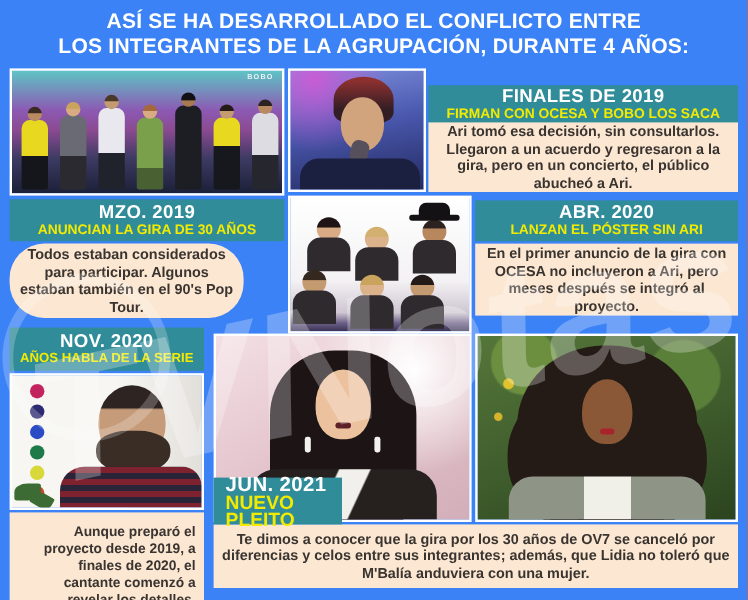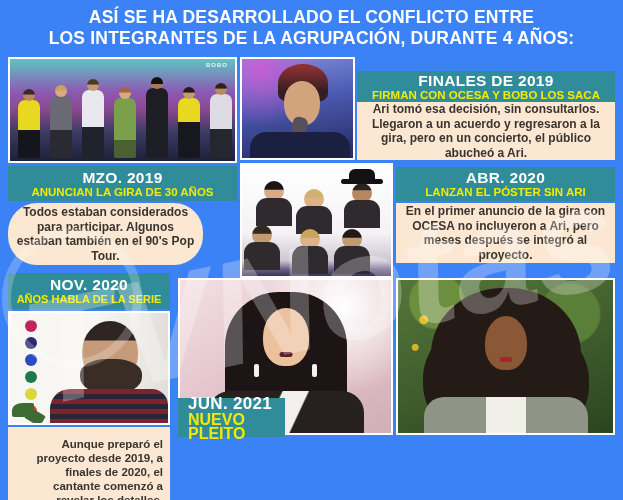--- a/index.html
+++ b/index.html
@@ -206,17 +206,18 @@
     <div class="mb-hair"></div>
     <div class="mb-face"></div>
     <div class="mb-lips"></div>
     <div class="mb-body"></div>
   </div>
 
   <div class="hdr" style="left:178px;top:398px;width:107px;height:39px;z-index:5;align-items:flex-start;padding-left:10px;text-align:left;">
     <div class="date" style="font-size:17px;line-height:18px;">JUN. 2021</div>
     <div class="headline" style="font-size:16px;line-height:14px;">NUEVO PLEITO</div>
   </div>
+  <div class="bodybox" style="left:178px;top:437px;width:437px;height:53px;">Te dimos a conocer que la gira por los 30 años de OV7 se canceló por diferencias y celos entre sus integrantes; además, que Lidia no toleró que M'Balía anduviera con una mujer.</div>
 
   <div class="wm wm1">TVNotas</div>
   <div class="wm-ring"></div>
 
 </div>
 
 </body></html>

